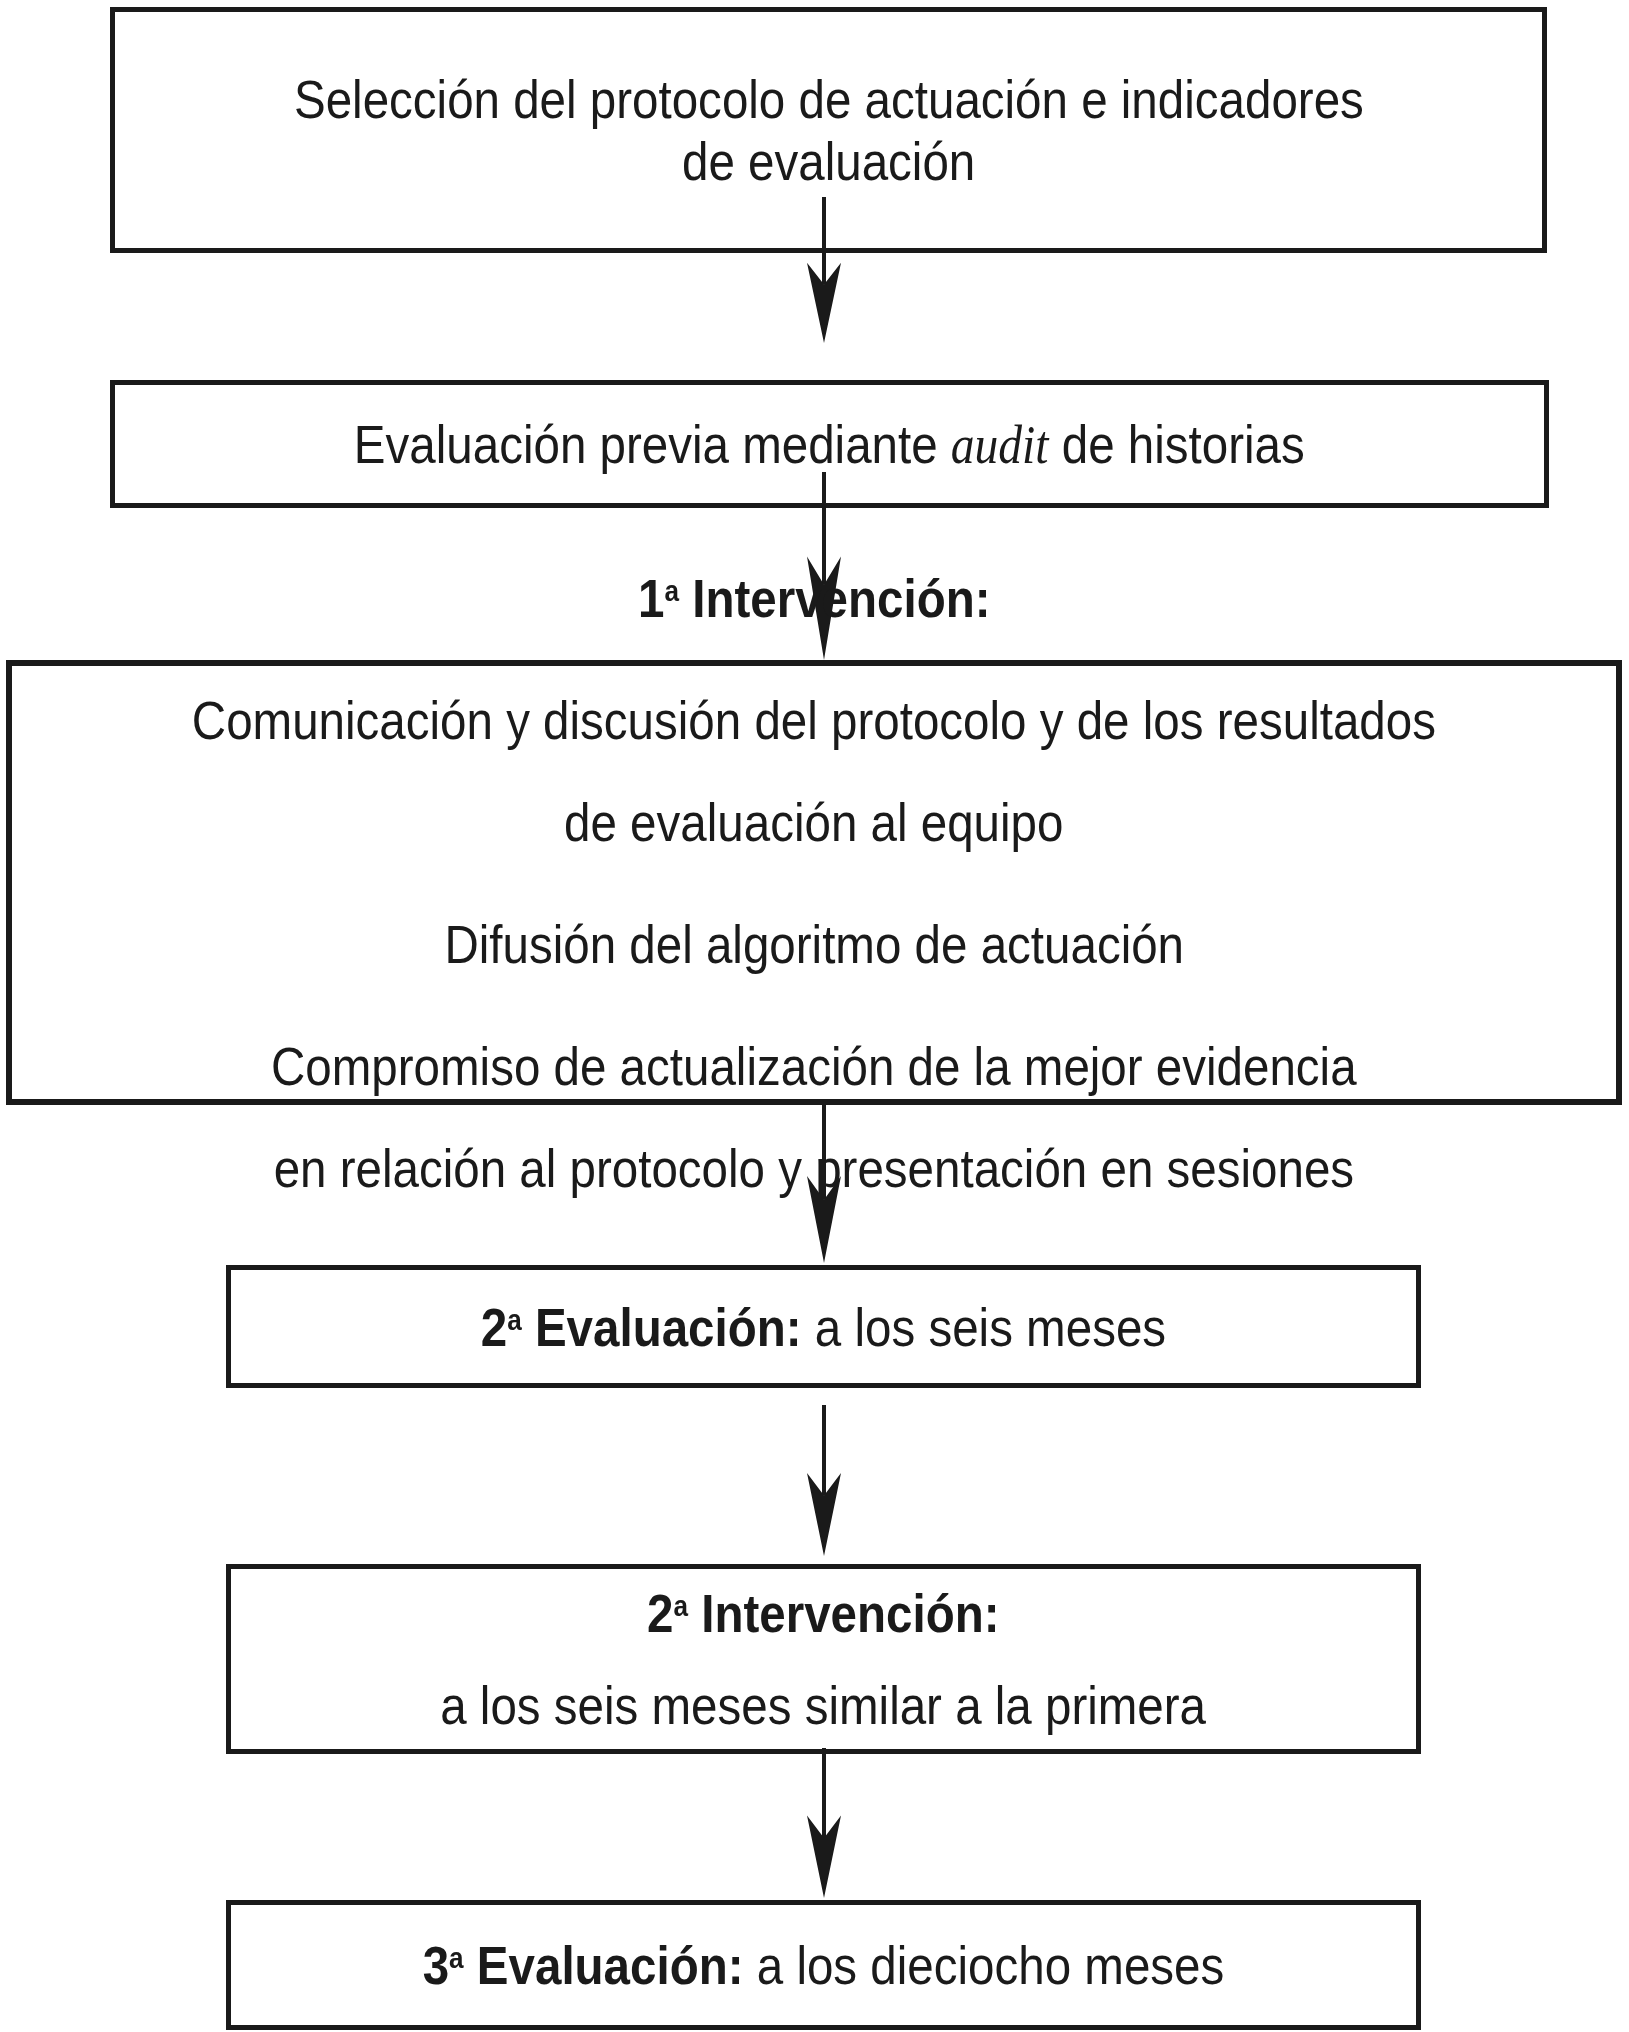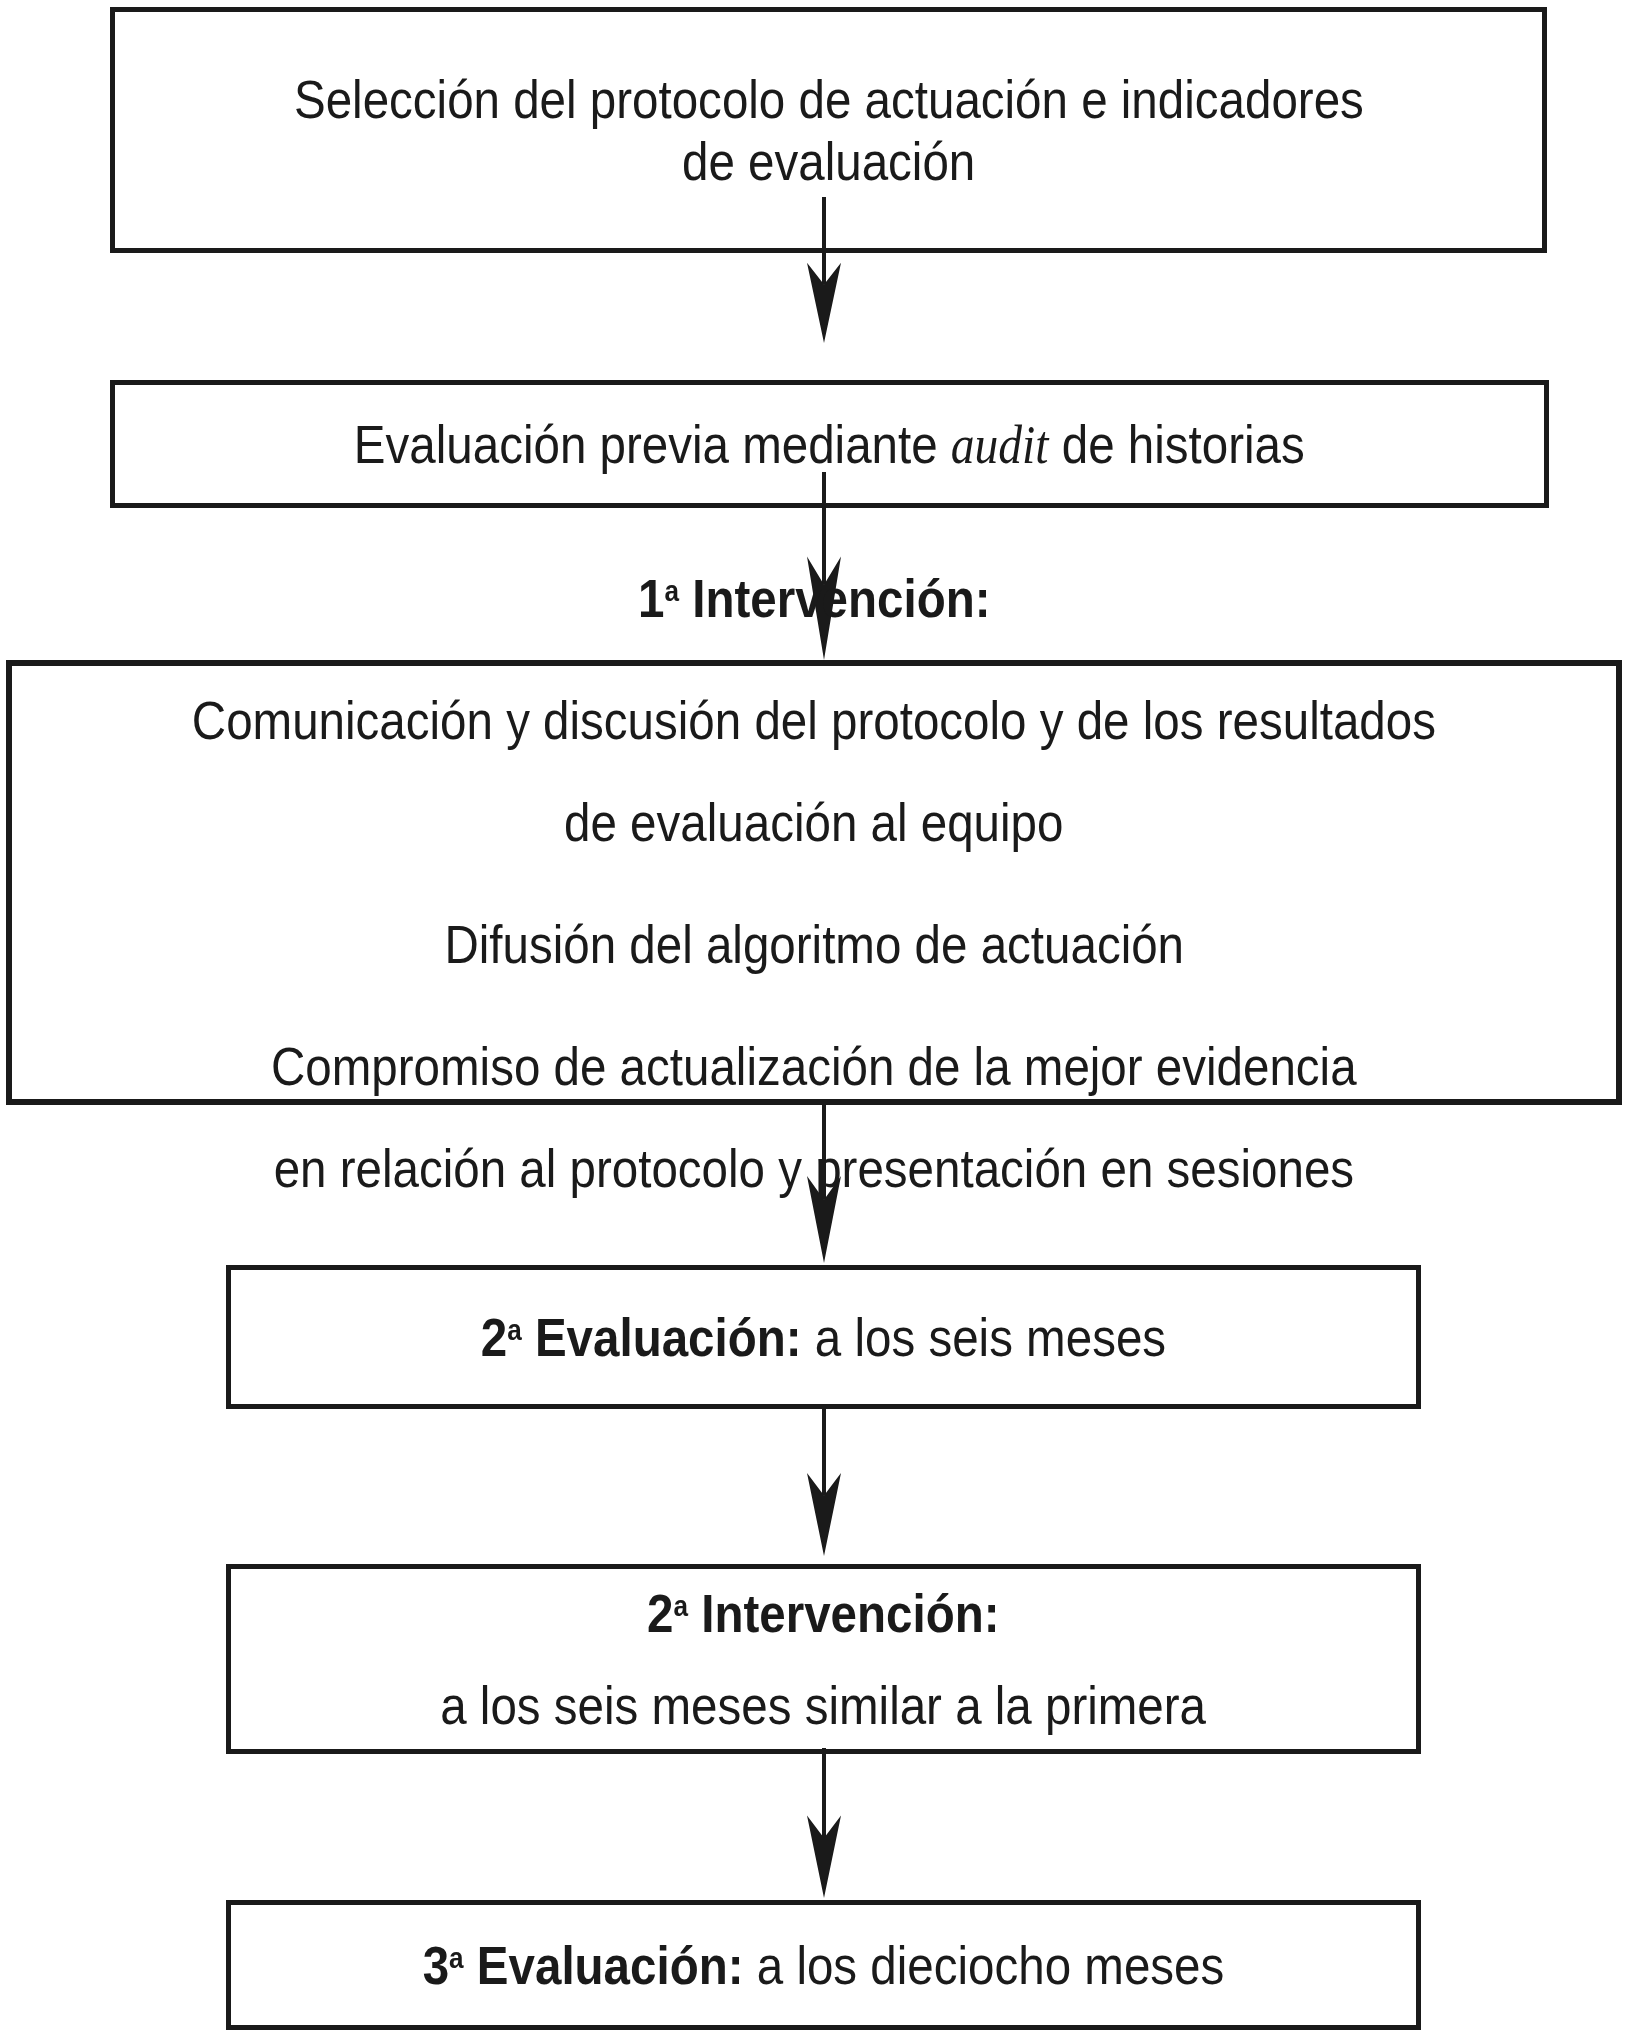--- a/index.html
+++ b/index.html
@@ -63,21 +63,21 @@
     <div class="tline pgap">Difusión del algoritmo de actuación</div>
     <div class="tline pgap">Compromiso de actualización de la mejor evidencia</div>
     <div class="tline">en relación al protocolo y presentación en sesiones</div>
   </div>
 
   <svg class="arrow" style="left:802px;top:1105px;height:158px;" viewBox="0 0 44 160" preserveAspectRatio="none">
     <line x1="22" y1="0" x2="22" y2="96"></line>
     <polygon points="22,160 5,72 22,96 39,72"></polygon>
   </svg>
 
-  <div class="box" style="left:226px;top:1265px;width:1195px;height:144px;">
+  <div class="box" style="left:226px;top:1265px;width:1195px;height:123px;">
     <div class="tline">
       <span class="bold"><span>2</span><sup class="ord">a</sup><span> Evaluación:</span></span><span> a los seis meses</span>
     </div>
   </div>
 
   <svg class="arrow" style="left:802px;top:1405px;height:151px;" viewBox="0 0 44 160" preserveAspectRatio="none">
     <line x1="22" y1="0" x2="22" y2="96"></line>
     <polygon points="22,160 5,72 22,96 39,72"></polygon>
   </svg>
 

